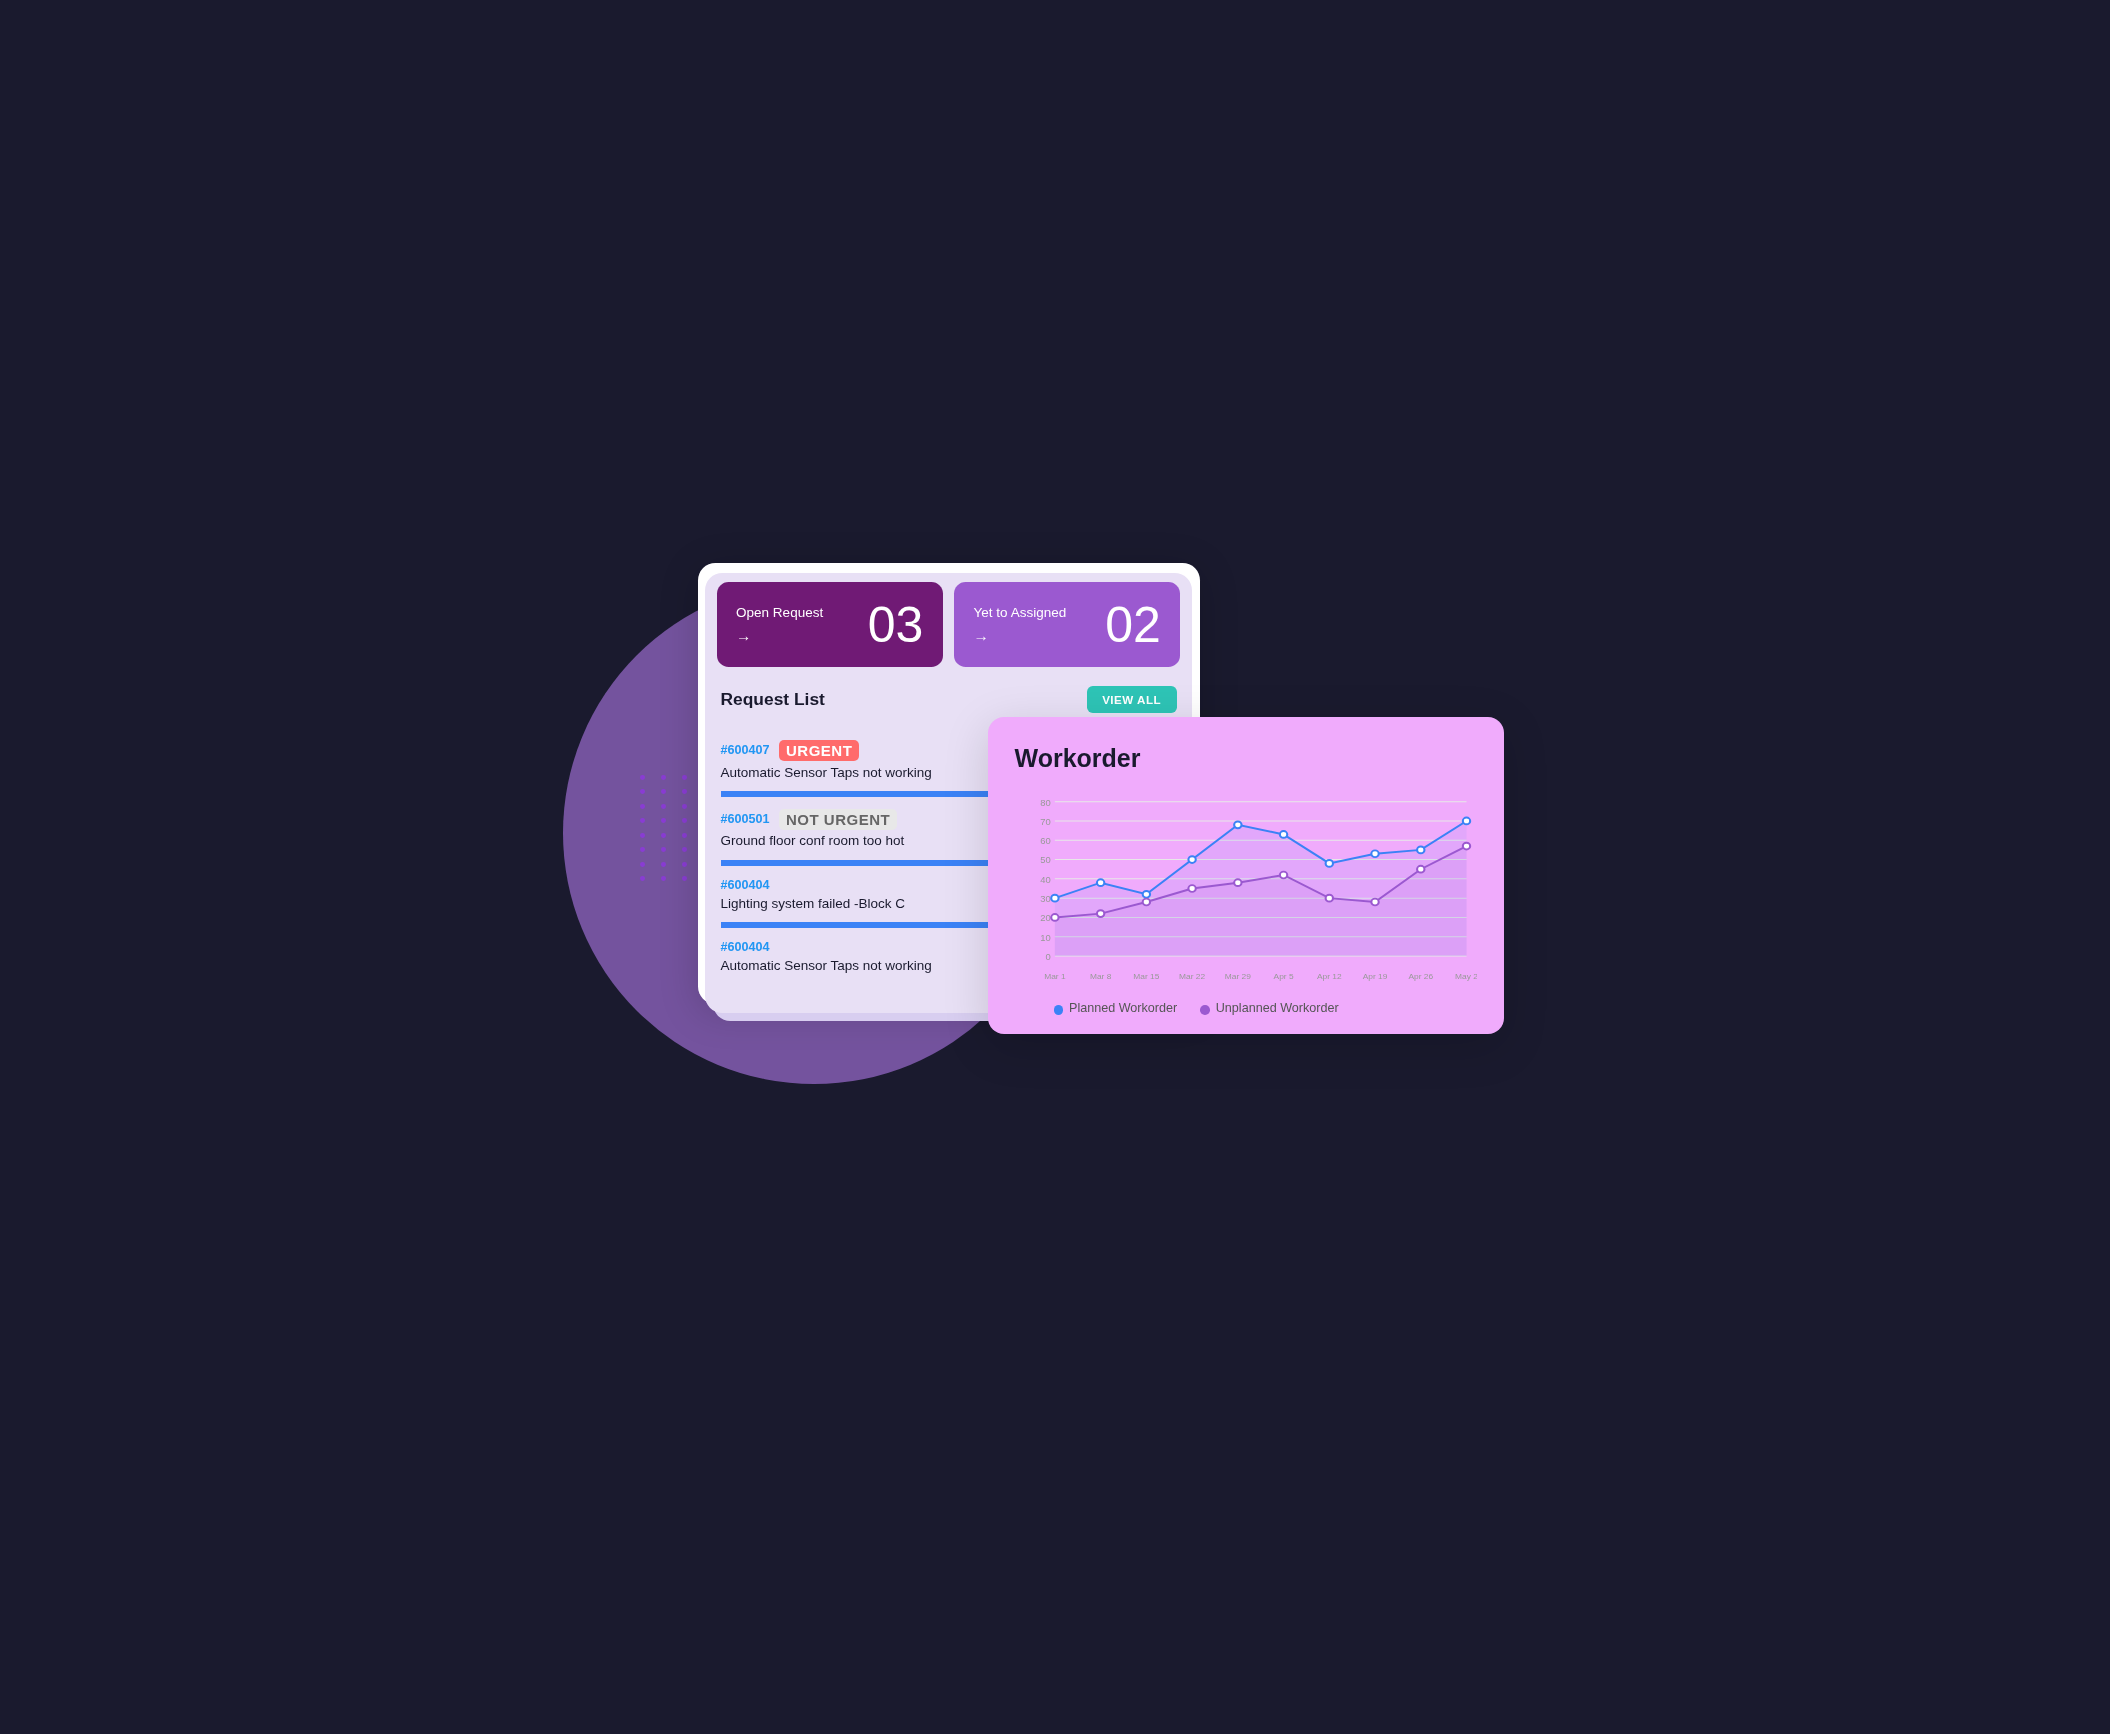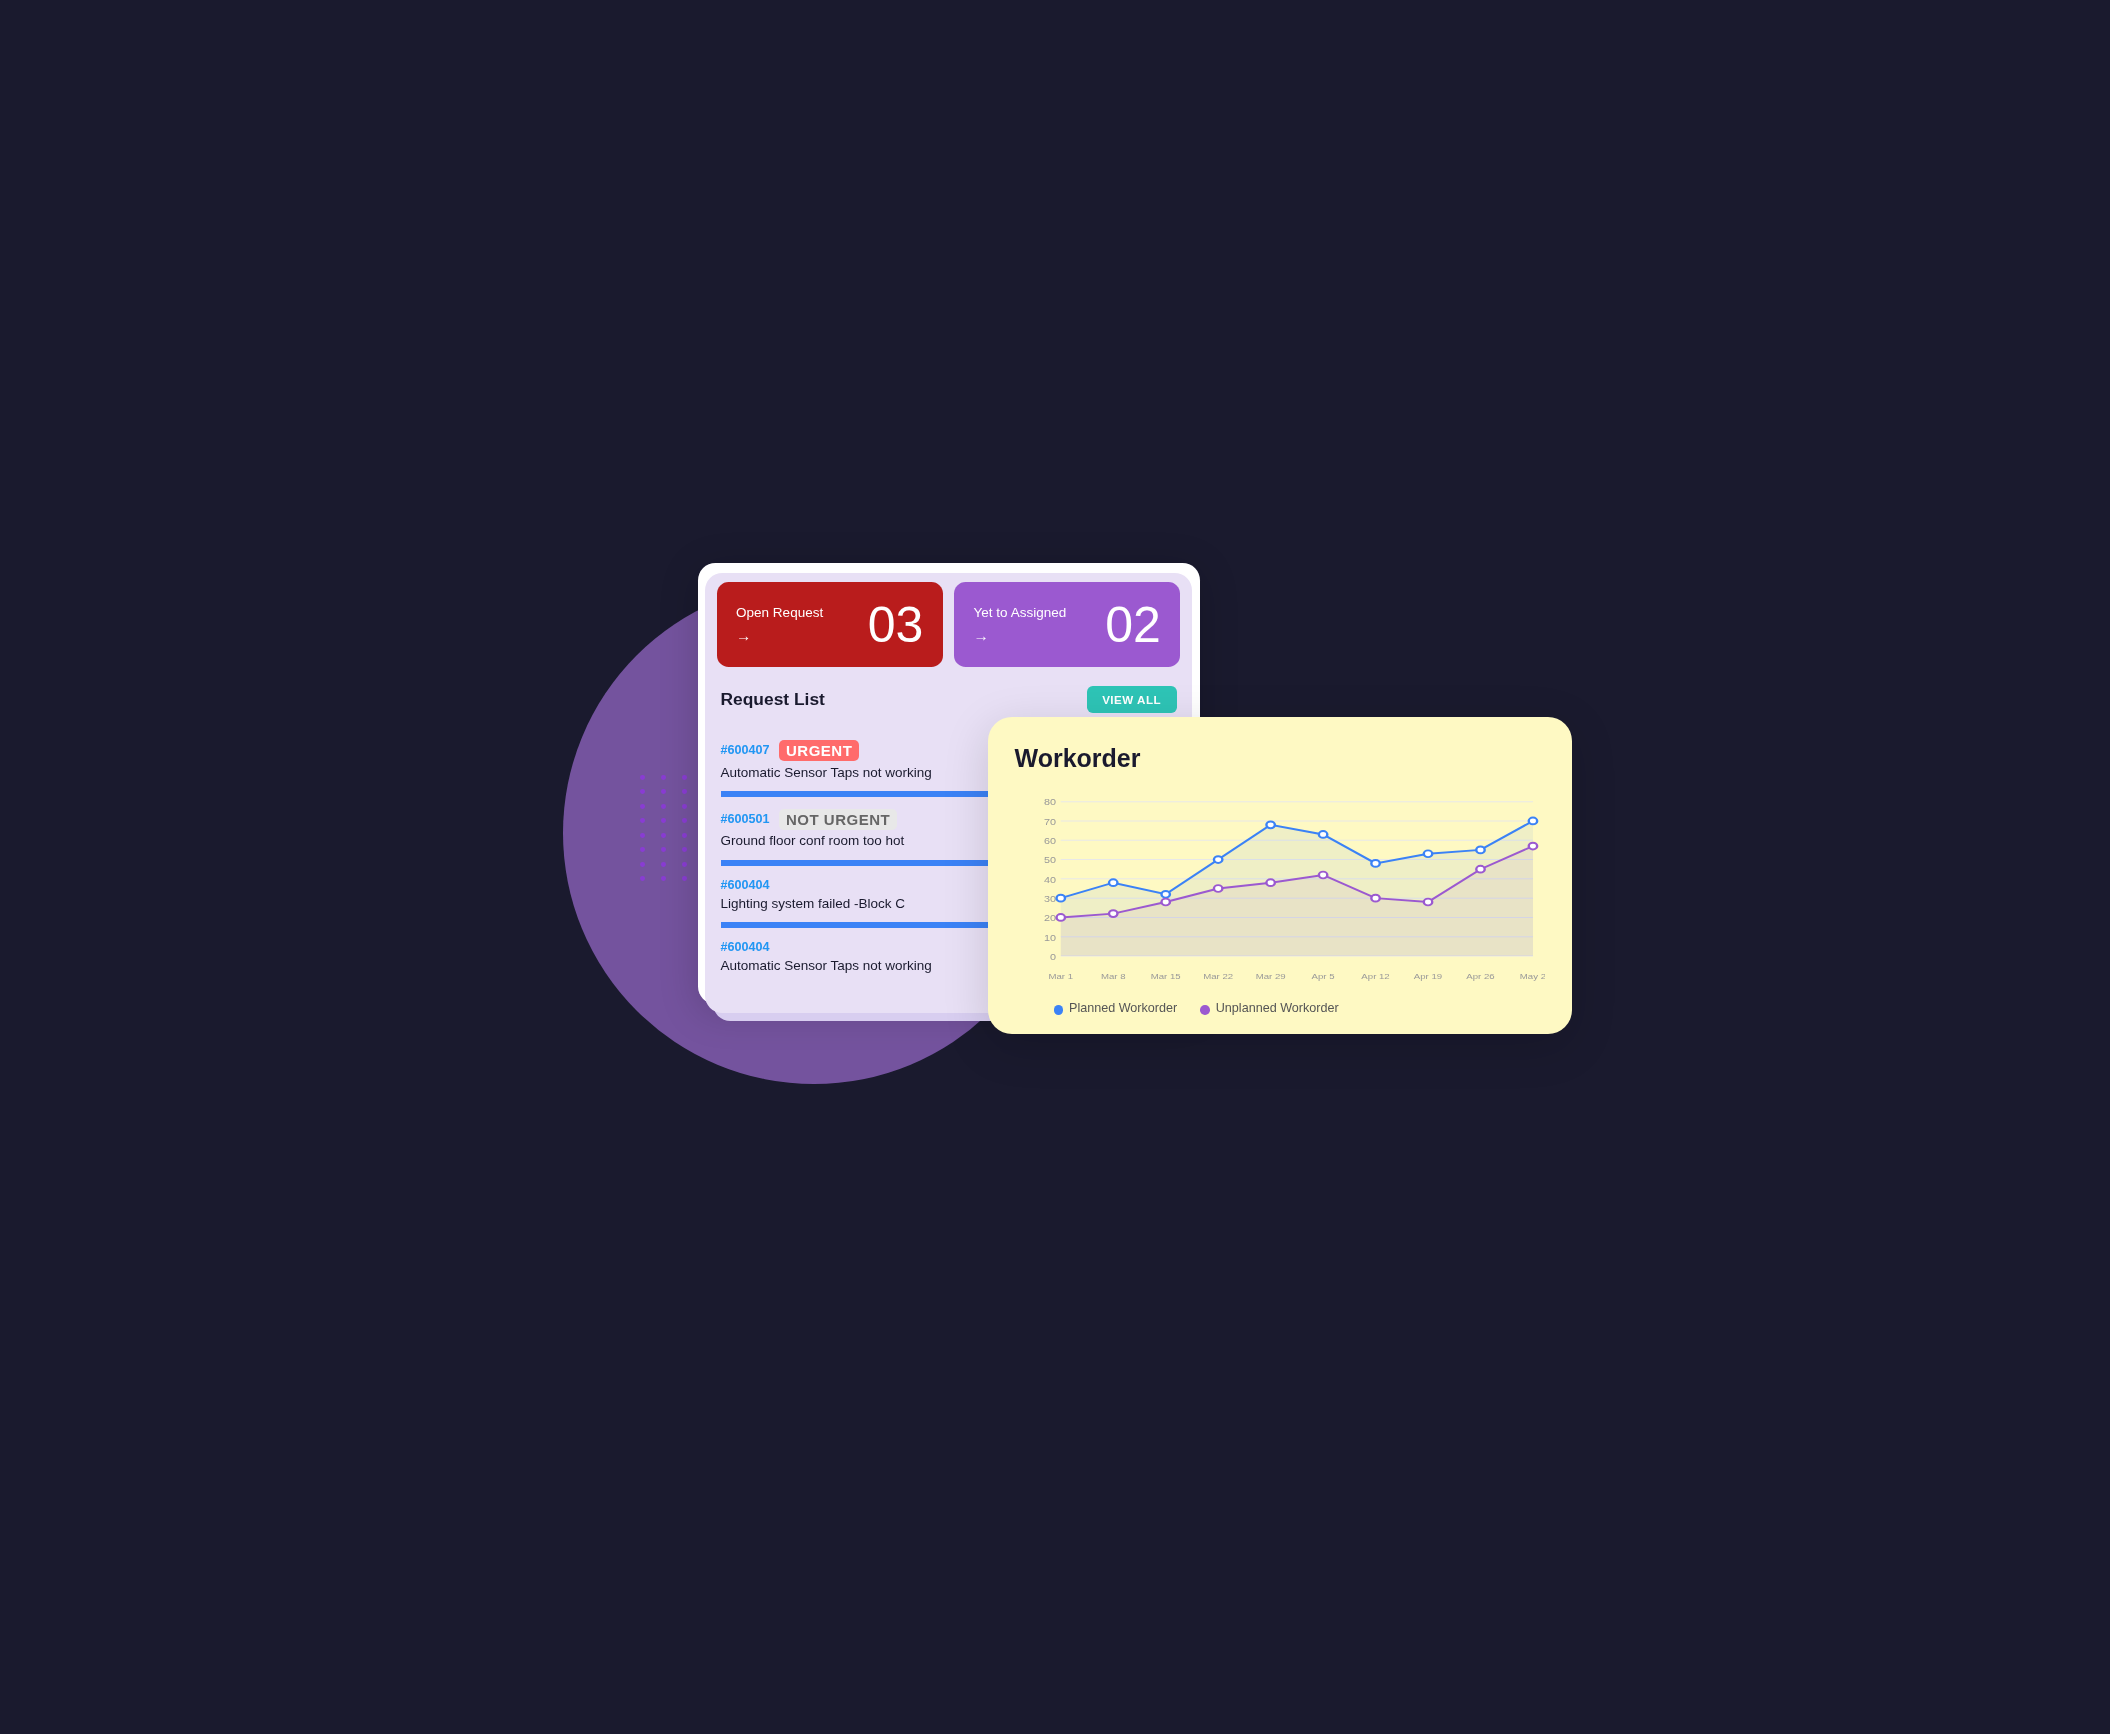--- a/index.html
+++ b/index.html
@@ -100,21 +100,21 @@
       padding: 17.4px 19.3px;
       display: flex;
       align-items: center;
       justify-content: space-between;
       color: #fff;
       margin: 0 5.8px;
     }
     .stat-card:first-child { margin-left: 0; }
     .stat-card:last-child { margin-right: 0; }
 
-    .stat-card.blue { background: #b91c1c; }
+    .stat-card.blue { background: #701a75; }
     .stat-card.purple { background: #9b59d0; }
 
     .stat-label {
       font-size: 13.5px;
       font-weight: 500;
       line-height: 1.4;
     }
     .stat-arrow {
       font-size: 15.4px;
       margin-top: 3.9px;
@@ -187,23 +187,23 @@
       font-size: 13.5px;
       font-weight: 500;
       color: #1a1a2e;
     }
 
     
     .workorder-card {
       position: absolute;
       top: 212px;
       left: 367px;
-      width: 584px;
-      background: #fef9c3;
-      border-radius: 24px;
+      width: 516px;
+      background: #f0abfc;
+      border-radius: 16px;
       box-shadow: 0 11.6px 46px rgba(0,0,0,0.15);
       padding: 27px 27px 19.3px 27px;
       z-index: 4;
     }
 
     .workorder-title {
       font-size: 25px;
       font-weight: 700;
       color: #1a1a2e;
       margin-bottom: 19.3px;

